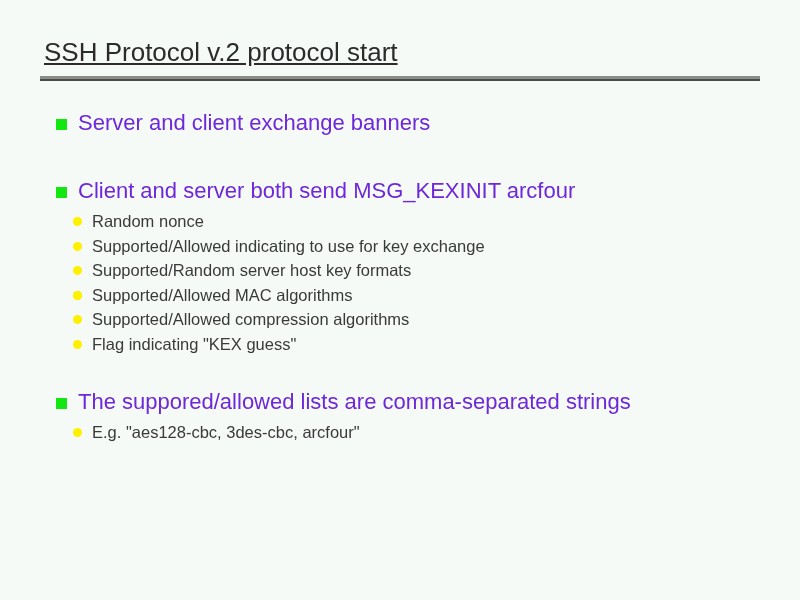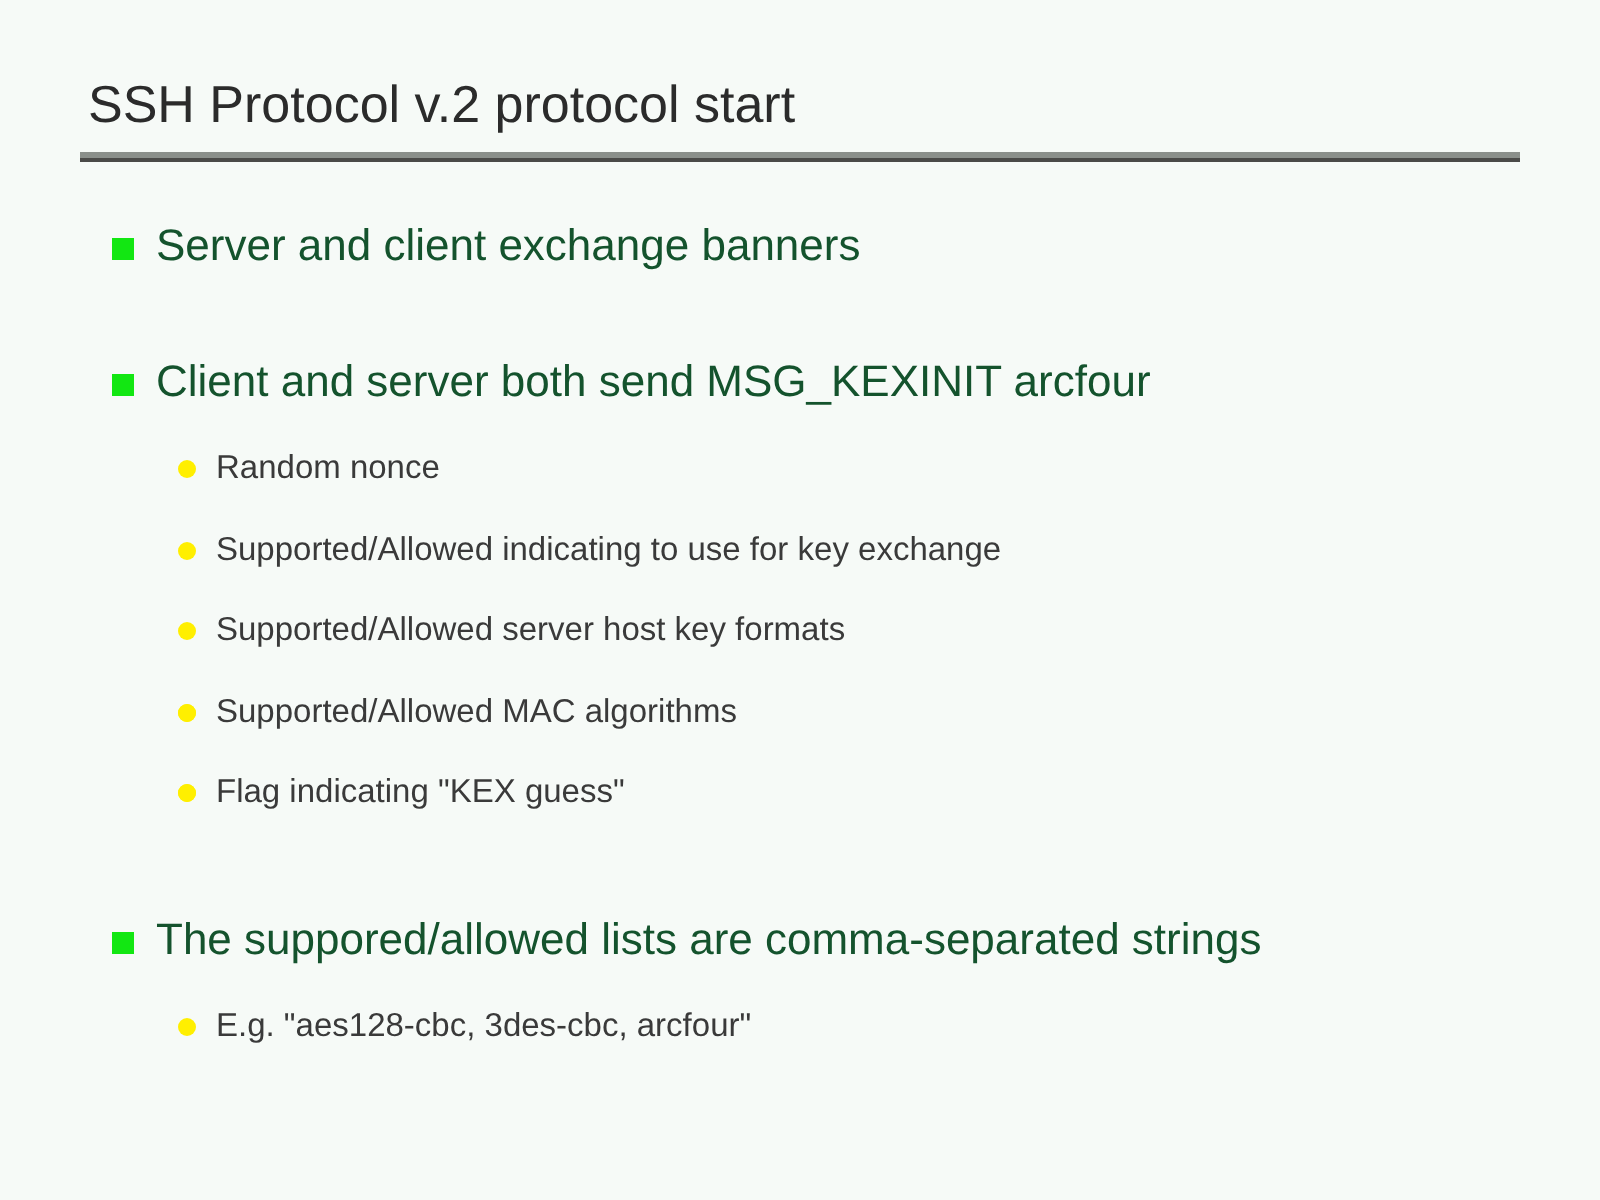--- a/index.html
+++ b/index.html
@@ -22,20 +22,21 @@
   }
   .slide-title {
     position: absolute;
     left: 44px;
     top: 36px;
     font-size: 26px;
     line-height: 32px;
     color: #2b2b2b;
     letter-spacing: 0px;
     white-space: nowrap;
+    text-decoration: underline;
   }
   .title-rule {
     position: absolute;
     left: 40px;
     top: 76px;
     width: 720px;
     height: 3px;
     background: #8a8f8a;
     border-bottom: 2px solid #4a4a48;
   }
@@ -43,39 +44,39 @@
     position: absolute;
     left: 0;
     top: 108px;
     width: 800px;
   }
   .lvl1 {
     position: relative;
     padding-left: 78px;
     font-size: 22px;
     line-height: 30px;
-    color: #14532d;
+    color: #6d28d9;
     margin: 0;
   }
   .lvl1 .marker {
     position: absolute;
     left: 56px;
     top: 11px;
     width: 11px;
     height: 11px;
     background: #12e712;
     display: block;
   }
   .lvl2 {
     position: relative;
     padding-left: 92px;
     font-size: 16.5px;
     line-height: 24.6px;
     color: #3a3a3a;
-    margin: 16px;
+    margin: 0;
   }
   .lvl2 .marker {
     position: absolute;
     left: 73px;
     top: 8px;
     width: 9px;
     height: 9px;
     border-radius: 50%;
     background: #ffef00;
     display: block;
@@ -110,31 +111,32 @@
       <div class="lvl2">
         <span class="marker"></span>
         <span>Random nonce</span>
       </div>
       <div class="lvl2">
         <span class="marker"></span>
         <span>Supported/Allowed indicating to use for key exchange</span>
       </div>
       <div class="lvl2">
         <span class="marker"></span>
-        <span>Supported/Allowed server host key formats</span>
+        <span>Supported/Random server host key formats</span>
       </div>
       <div class="lvl2">
         <span class="marker"></span>
       </div>
       <div class="lvl2">
         <span class="marker"></span>
         <span>Supported/Allowed MAC algorithms</span>
       </div>
       <div class="lvl2">
         <span class="marker"></span>
+        <span>Supported/Allowed compression algorithms</span>
       </div>
       <div class="lvl2">
         <span class="marker"></span>
         <span>Flag indicating "KEX guess"</span>
       </div>
     </div>
 
     <div class="gap-md"></div>
 
     <div class="lvl1">

